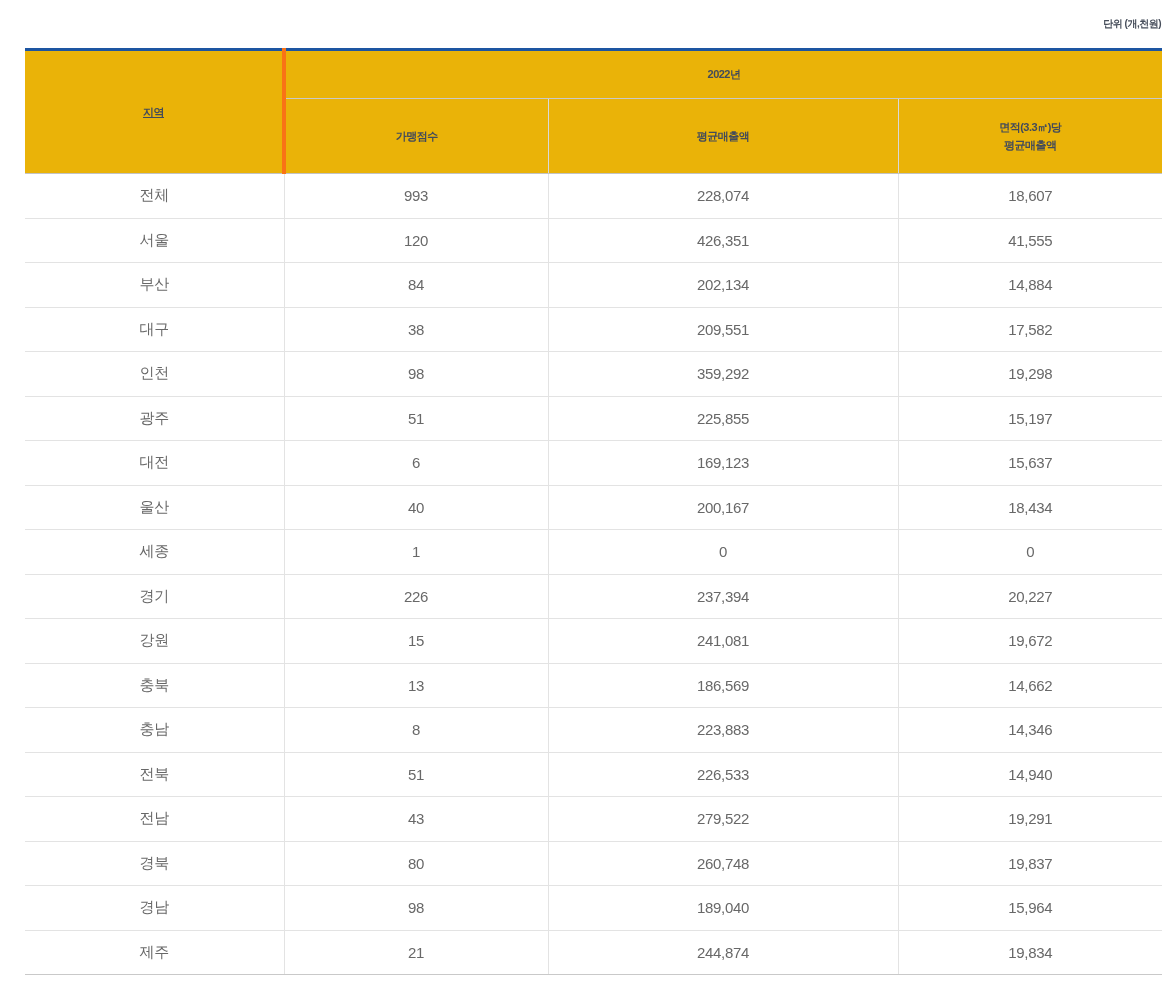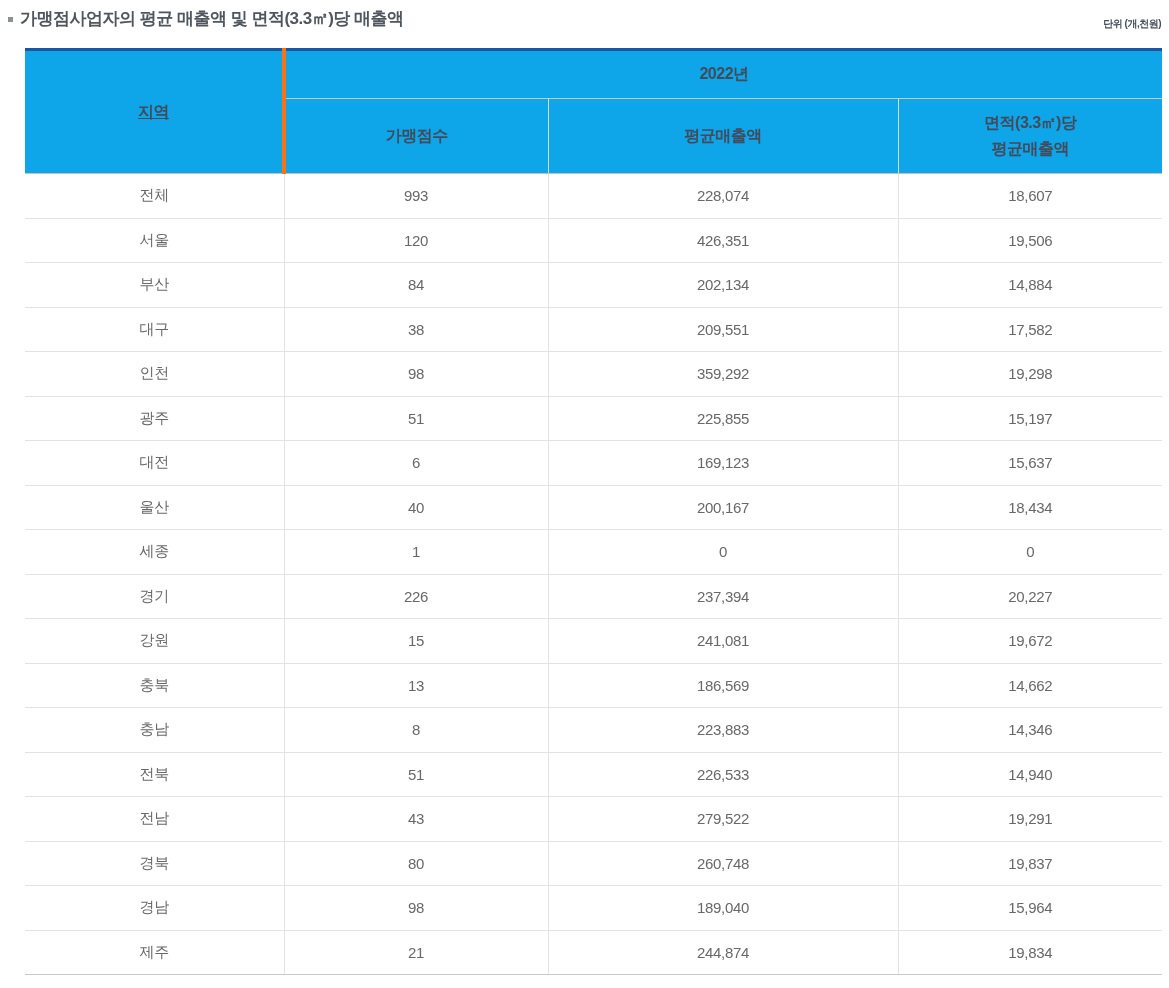--- a/index.html
+++ b/index.html
@@ -43,23 +43,23 @@
   }
   table.data-table {
     position:absolute;
     left:25px; top:48px;
     width:1137px;
     border-collapse:collapse;
     table-layout:fixed;
     border-top:3px solid #1d55a1;
   }
   thead th {
-    background:#0ea5e9;
+    background:#eab308;
     color:#434b5a;
-    font-size:16px;
+    font-size:11px;
     font-weight:bold;
     text-align:center;
     vertical-align:middle;
     letter-spacing:-0.5px;
   }
   th.region-header {
     border-right:4px solid #f97316;
     border-bottom:1px solid #c3c3c3;
     text-decoration:underline;
   }
@@ -86,24 +86,20 @@
     border-right:1px solid #e3e3e3;
   }
   tbody td:last-child { border-right:none; }
   tbody tr:last-child td { border-bottom:1px solid #c9c9c9; }
 </style>
 </head>
 <body>
 
 <div class="page">
 
-  <div class="title-row">
-    <span class="title-bullet"></span>
-    <span class="page-title">가맹점사업자의 평균 매출액 및 면적(3.3㎡)당 매출액</span>
-  </div>
 
   <div class="unit-label">단위 (개,천원)</div>
 
   <table class="data-table">
     <colgroup>
       <col style="width:259px">
       <col style="width:264px">
       <col style="width:350px">
       <col style="width:264px">
     </colgroup>
@@ -125,21 +121,21 @@
         <tr>
           <td>전체</td>
           <td>993</td>
           <td>228,074</td>
           <td>18,607</td>
         </tr>
         <tr>
           <td>서울</td>
           <td>120</td>
           <td>426,351</td>
-          <td>19,506</td>
+          <td>41,555</td>
         </tr>
         <tr>
           <td>부산</td>
           <td>84</td>
           <td>202,134</td>
           <td>14,884</td>
         </tr>
         <tr>
           <td>대구</td>
           <td>38</td>

